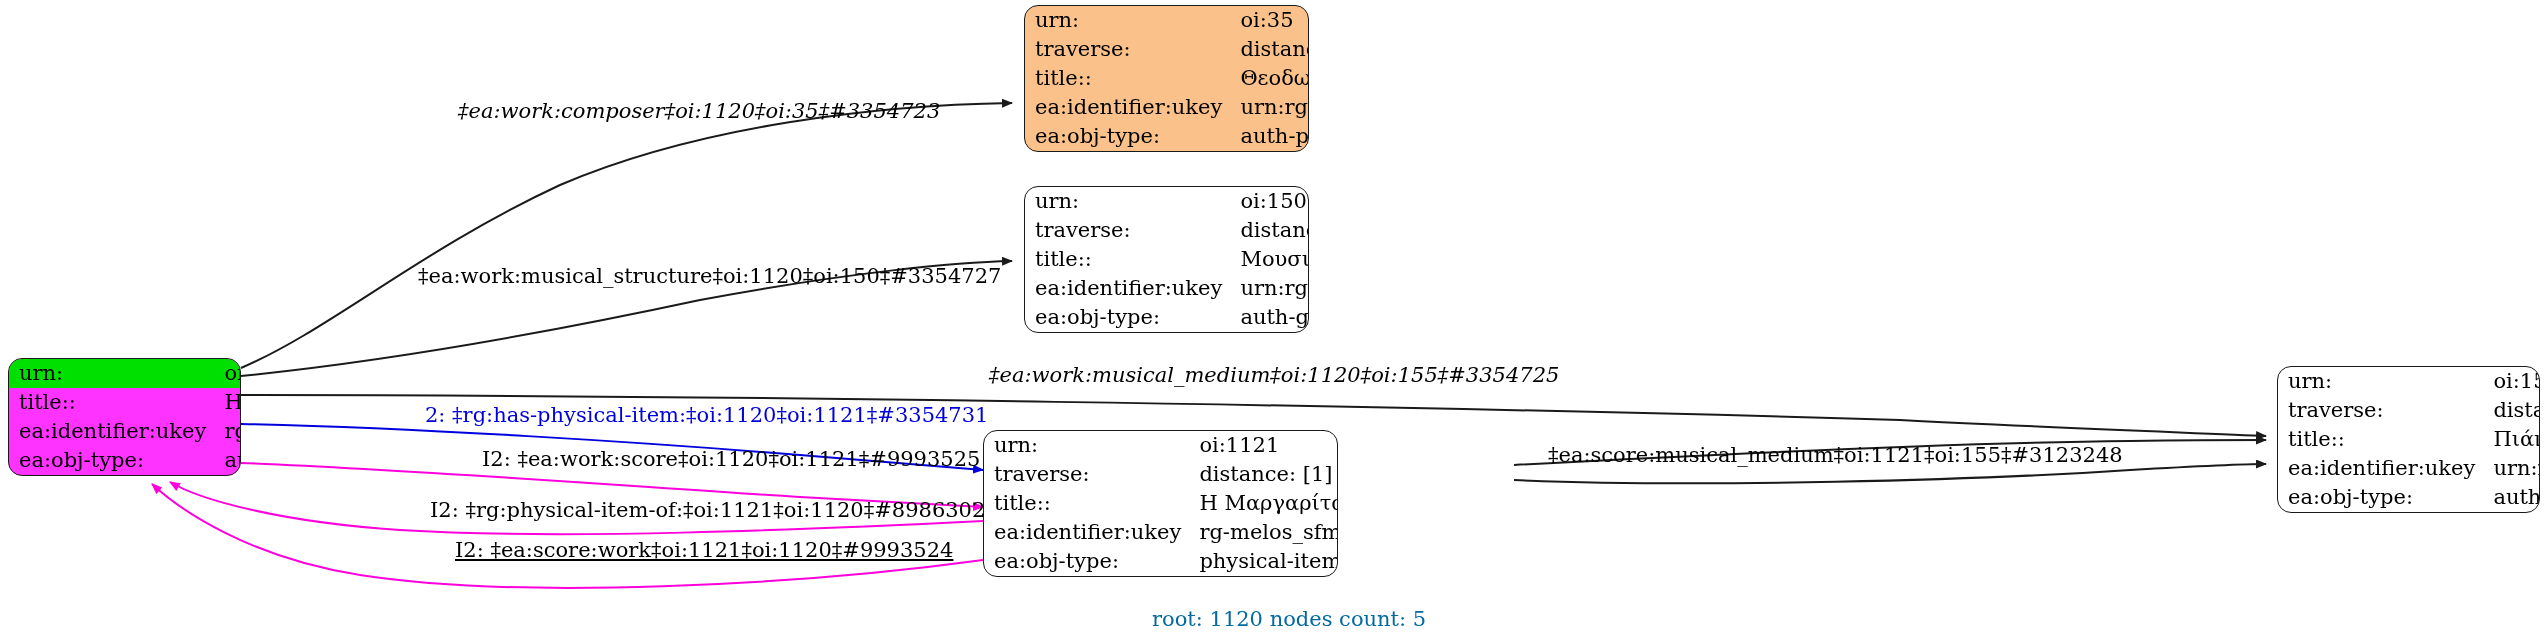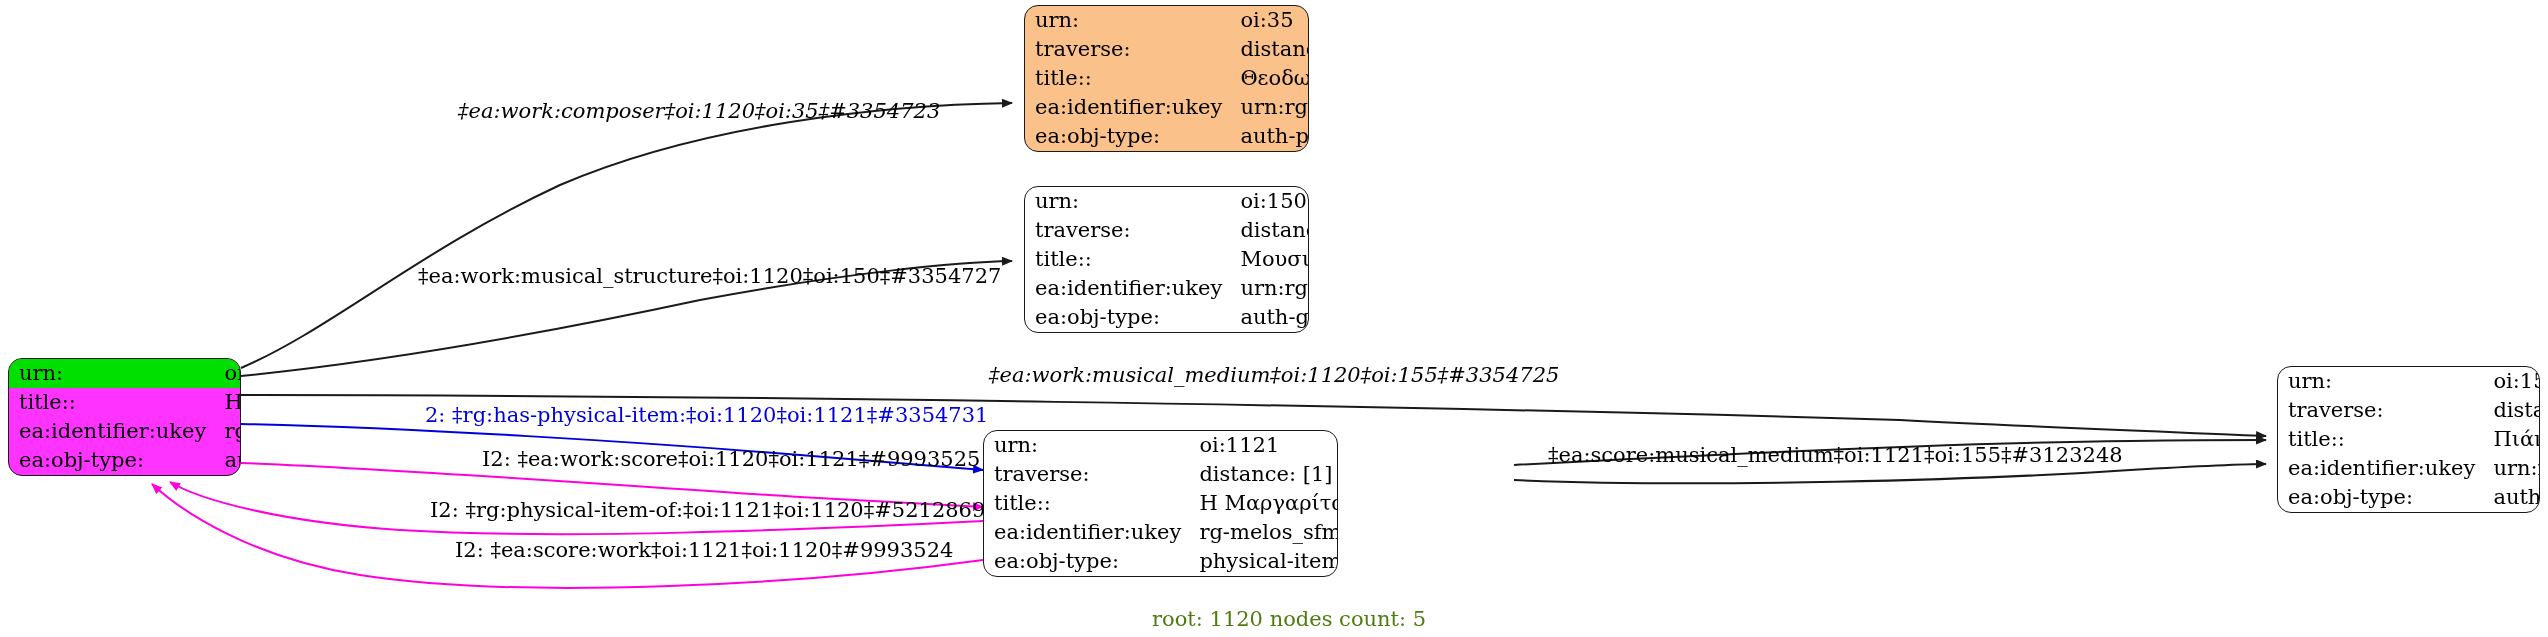--- a/index.html
+++ b/index.html
@@ -62,21 +62,21 @@
     position: absolute;
     font-size: 21px;
     color: #000000;
     white-space: nowrap;
     z-index: 8;
     background: transparent;
   }
   .caption {
     position: absolute;
     font-size: 21px;
-    color: #4d7c0f;
+    color: #0369a1;
     white-space: nowrap;
     z-index: 8;
   }
   .traverse-val .dist { margin-right: 24px; }
 </style>
 </head>
 <body>
 
 <svg id="graph-canvas" viewBox="0 0 2548 637" xmlns="http://www.w3.org/2000/svg">
   <defs>
@@ -251,19 +251,19 @@
 <div class="edge-label" style="left:458px; top:99px;font-style:italic;">‡ea:work:composer‡oi:1120‡oi:35‡#3354723</div>
 
 <div class="edge-label" style="left:418px; top:264px;text-align:center;">‡ea:work:musical_structure‡oi:1120‡oi:150‡#3354727</div>
 
 <div class="edge-label" style="left:989px; top:363px;font-style:italic;">‡ea:work:musical_medium‡oi:1120‡oi:155‡#3354725</div>
 
 <div class="edge-label" style="left:425px; top:403px; color:#0000dd;">2: ‡rg:has-physical-item:‡oi:1120‡oi:1121‡#3354731</div>
 
 <div class="edge-label" style="left:450px; top:447px;margin-left:32px;">I2: ‡ea:work:score‡oi:1120‡oi:1121‡#9993525</div>
 
-<div class="edge-label" style="left:430px; top:498px;">I2: ‡rg:physical-item-of:‡oi:1121‡oi:1120‡#5212869</div>
-
-<div class="edge-label" style="left:455px; top:538px;">I2: ‡ea:score:work‡oi:1121‡oi:1120‡#9993524</div>
+<div class="edge-label" style="left:430px; top:498px;">I2: ‡rg:physical-item-of:‡oi:1121‡oi:1120‡#8986302</div>
+
+<div class="edge-label" style="left:455px; top:538px;text-decoration:underline;">I2: ‡ea:score:work‡oi:1121‡oi:1120‡#9993524</div>
 
 <div class="edge-label" style="left:1548px; top:443px;text-align:right;">‡ea:score:musical_medium‡oi:1121‡oi:155‡#3123248</div>
 
 <div class="caption" style="left:1152px; top:607px;">root: 1120 nodes count: 5</div>
 
 </body></html>

